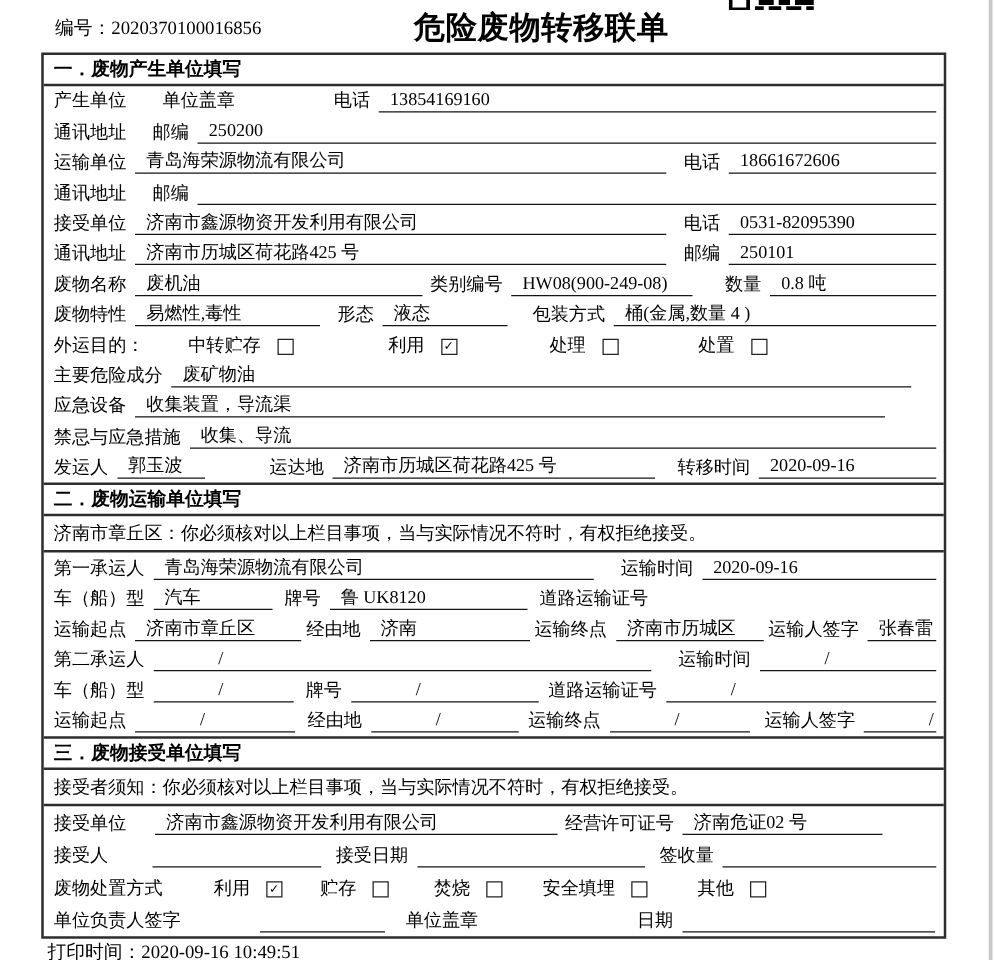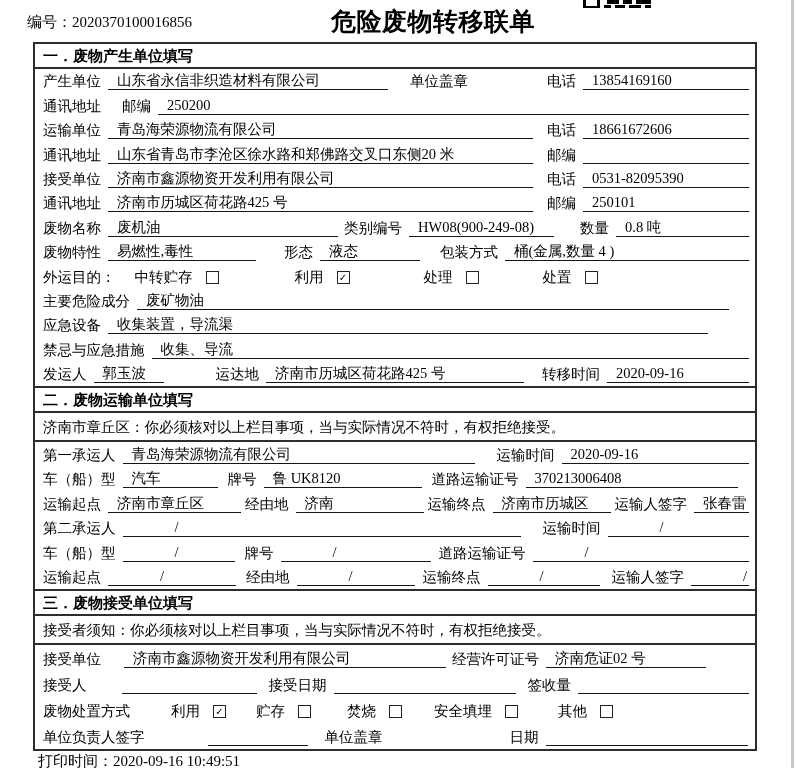--- a/index.html
+++ b/index.html
@@ -2,21 +2,21 @@
 <html><head>
 <meta charset="utf-8">
 <style>
   html,body{margin:0;padding:0;}
   body{
     width:796px;height:768px;overflow:hidden;position:relative;
     background:#ffffff;color:#000;
     font-family:"Liberation Serif","DejaVu Serif",serif;
   }
   .page-edge{position:absolute;right:2px;top:0;width:3px;height:768px;background:#c8c8c8;}
-  .serial{position:absolute;left:27px;top:13px;font-size:15px;white-space:nowrap;}
+  .serial{position:absolute;left:44px;top:13px;font-size:15px;white-space:nowrap;}
   .doc-title{position:absolute;left:331px;top:5px;font-size:25px;font-weight:bold;letter-spacing:0.5px;white-space:nowrap;}
   .qr{position:absolute;left:583px;top:0;}
   .tbl{
     position:absolute;left:33px;top:42px;width:724px;box-sizing:border-box;
     border:2px solid #2d2d2d;background:#fff;
   }
   .sec-h{font-weight:bold;font-size:15px;line-height:18px;padding:3px 0 2px 8px;border-bottom:2px solid #2d2d2d;}
   .sec-h.mid{border-top:2px solid #2d2d2d;}
   .note{font-size:14.5px;line-height:18px;padding:5px 0 4px 8px;border-bottom:2px solid #2d2d2d;}
   .r{display:flex;align-items:flex-end;height:24.4px;padding:0 4px 3px 8px;font-size:14.5px;box-sizing:border-box;}
@@ -59,42 +59,40 @@
   </g>
 </svg>
 
 <div class="tbl">
 
   <div>
     <div class="sec-h">一．废物产生单位填写</div>
 
     <div class="r">
       <span class="lbl">产生单位</span>
-      <span class="ul" style="width:280px">山东省永信非织造材料有限公司</span>
       <span class="lbl" style="margin-left:22px">单位盖章</span>
       <span class="lbl" style="margin-left:72px">电话</span>
       <span class="ul fill">13854169160</span>
     </div>
 
     <div class="r">
       <span class="lbl">通讯地址</span>
       <span class="lbl" style="margin-left:14px">邮编</span>
       <span class="ul fill">250200</span>
     </div>
 
     <div class="r">
       <span class="lbl">运输单位</span>
       <span class="ul" style="width:425px">青岛海荣源物流有限公司</span>
       <span class="lbl" style="margin-left:14px">电话</span>
       <span class="ul fill">18661672606</span>
     </div>
 
     <div class="r">
       <span class="lbl">通讯地址</span>
-      <span class="ul" style="width:425px">山东省青岛市李沧区徐水路和郑佛路交叉口东侧20 米</span>
       <span class="lbl" style="margin-left:14px">邮编</span>
       <span class="ul fill"></span>
     </div>
 
     <div class="r">
       <span class="lbl">接受单位</span>
       <span class="ul" style="width:425px">济南市鑫源物资开发利用有限公司</span>
       <span class="lbl" style="margin-left:14px">电话</span>
       <span class="ul fill">0531-82095390</span>
     </div>
@@ -111,29 +109,29 @@
       <span class="ul" style="width:230px">废机油</span>
       <span class="lbl" style="margin-left:6px">类别编号</span>
       <span class="ul" style="width:145px">HW08(900-249-08)</span>
       <span class="lbl" style="margin-left:26px">数量</span>
       <span class="ul fill">0.8 吨</span>
     </div>
 
     <div class="r">
       <span class="lbl">废物特性</span>
       <span class="ul" style="width:148px">易燃性,毒性</span>
-      <span class="lbl" style="margin-left:28px">形态</span>
+      <span class="lbl" style="margin-left:14px">形态</span>
       <span class="ul" style="width:100px">液态</span>
       <span class="lbl" style="margin-left:20px">包装方式</span>
       <span class="ul fill">桶(金属,数量 4 )</span>
     </div>
 
     <div class="r">
       <span class="lbl">外运目的：</span>
-      <span class="lbl" style="margin-left:12px">中转贮存</span>
+      <span class="lbl" style="margin-left:28px">中转贮存</span>
       <span class="cb"></span>
       <span class="lbl" style="margin-left:76px">利用</span>
       <span class="cb">✓</span>
       <span class="lbl" style="margin-left:74px">处理</span>
       <span class="cb"></span>
       <span class="lbl" style="margin-left:64px">处置</span>
       <span class="cb"></span>
     </div>
 
     <div class="r">
@@ -171,21 +169,20 @@
       <span class="lbl" style="margin-left:22px">运输时间</span>
       <span class="ul fill">2020-09-16</span>
     </div>
 
     <div class="r h245">
       <span class="lbl">车（船）型</span>
       <span class="ul" style="width:95px">汽车</span>
       <span class="lbl" style="margin-left:10px">牌号</span>
       <span class="ul" style="width:158px">鲁 UK8120</span>
       <span class="lbl" style="margin-left:10px">道路运输证号</span>
-      <span class="ul" style="width:212px">370213006408</span>
     </div>
 
     <div class="r h245">
       <span class="lbl">运输起点</span>
       <span class="ul" style="width:133px">济南市章丘区</span>
       <span class="lbl" style="margin-left:4px">经由地</span>
       <span class="ul" style="width:128px">济南</span>
       <span class="lbl" style="margin-left:4px">运输终点</span>
       <span class="ul" style="width:118px">济南市历城区</span>
       <span class="lbl" style="margin-left:4px">运输人签字</span>

